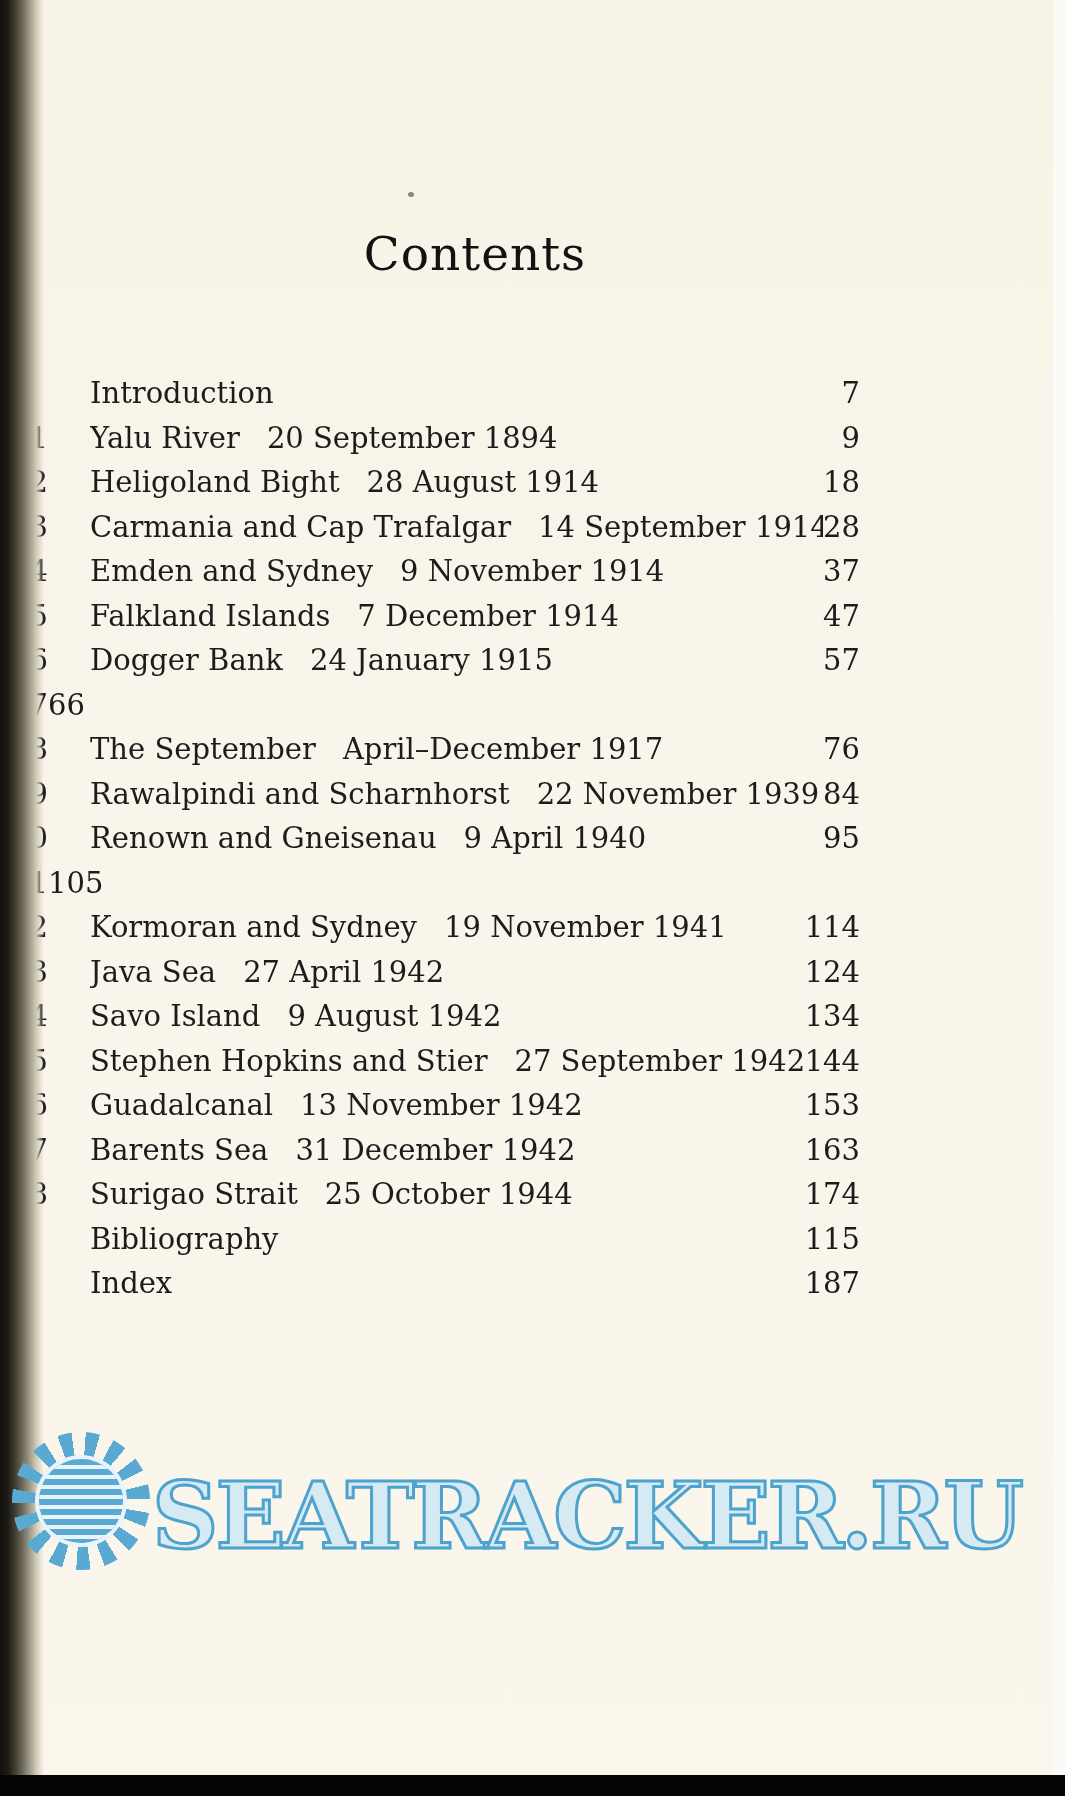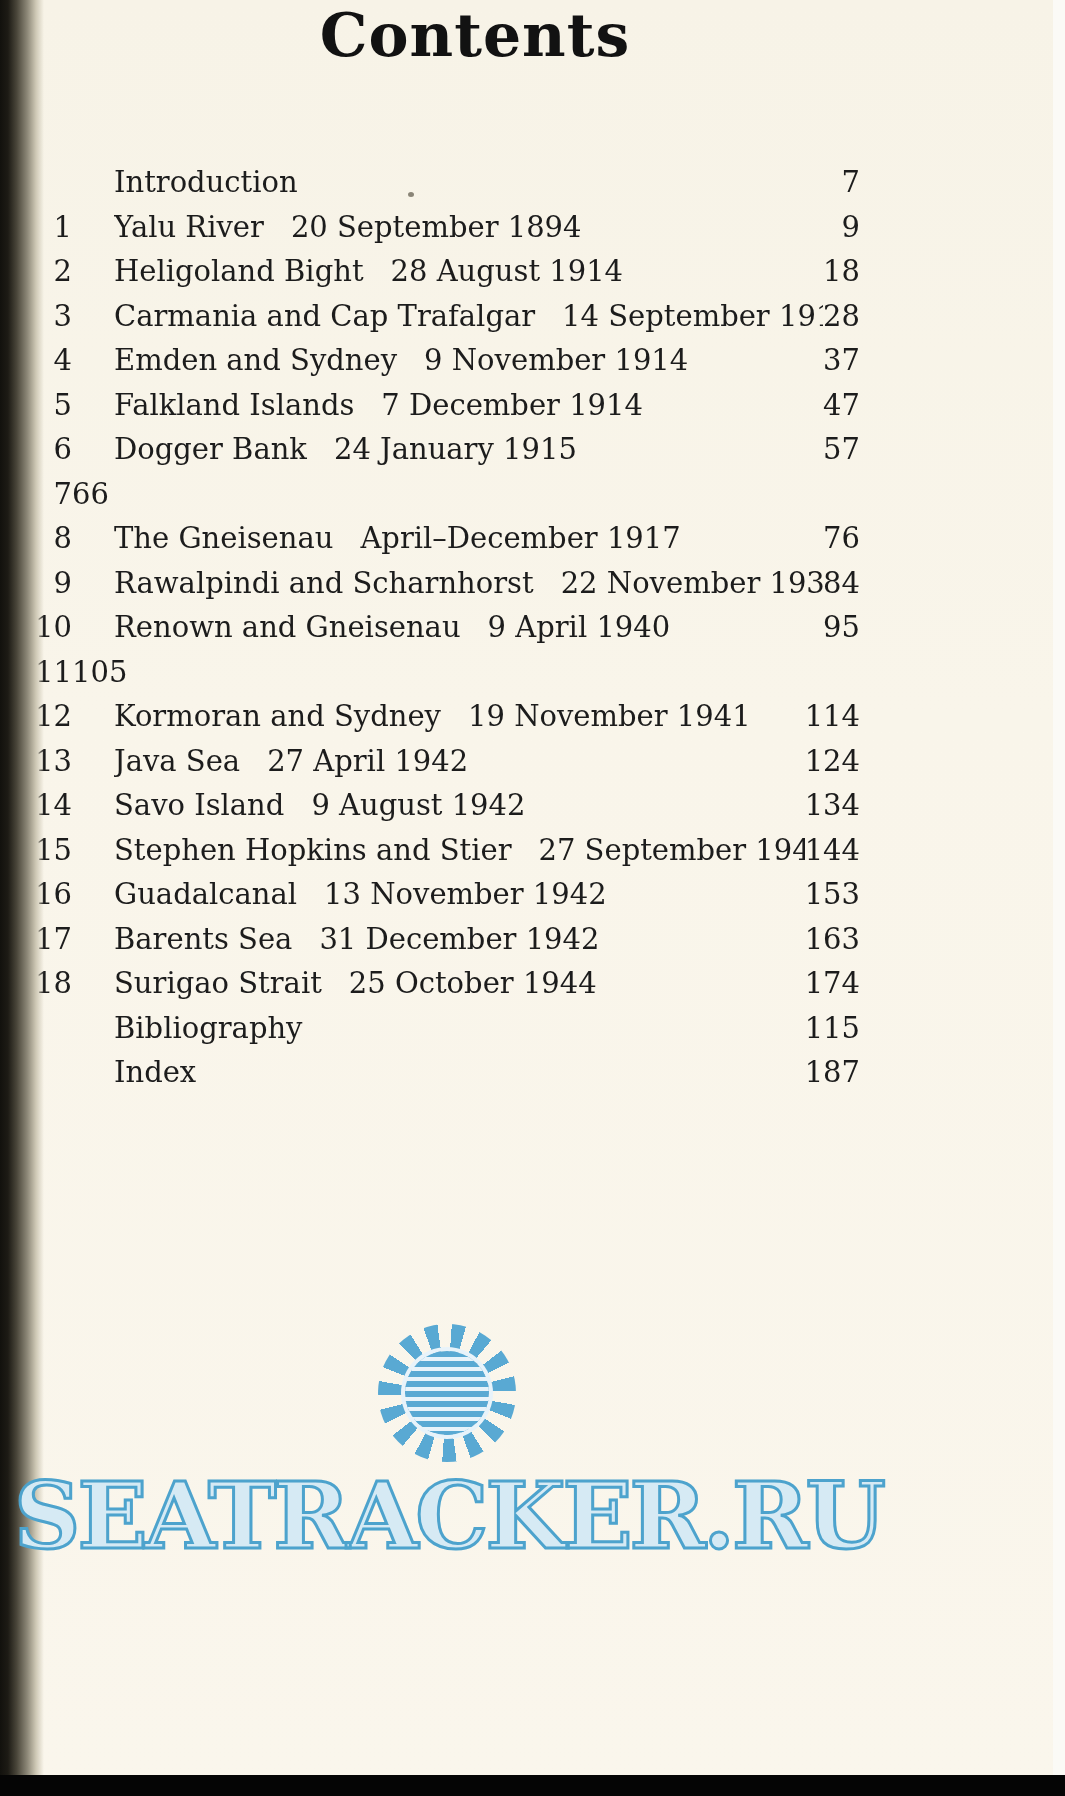--- a/index.html
+++ b/index.html
@@ -25,30 +25,31 @@
   .bottom-bar {
     position: absolute; left: 0; right: 0; bottom: 0; height: 21px;
     background: #050505;
   }
   .speck {
     position: absolute; left: 408px; top: 192px; width: 6px; height: 5px;
     border-radius: 50%; background: #8a8577;
   }
   .title {
     margin: 0;
+    padding-top: 226px;
     width: 950px;
     text-align: center;
-    font-size: 60px;
-    font-weight: 700;
+    font-size: 47px;
+    font-weight: 400;
     letter-spacing: 1px;
     color: #121212;
   }
   .toc {
     margin-top: 90px;
-    padding-left: 24px;
+    padding-left: 0;
     padding-right: 205px;
   }
   .row {
     display: flex;
     align-items: baseline;
     height: 44.5px;
     font-size: 29px;
     line-height: 44.5px;
     white-space: nowrap;
   }
@@ -68,23 +69,22 @@
   .pagenum {
     flex: 0 0 auto;
     text-align: right;
   }
   
   .watermark {
     position: absolute;
     left: 12px;
     bottom: 226px;
     display: flex;
-    align-items: center;
+    align-items: flex-end;
     pointer-events: none;
-    flex-direction: column;
   }
   .sun {
     width: 138px;
     height: 138px;
     border-radius: 50%;
     background: repeating-conic-gradient(from 4deg, #59a9d3 0deg 12deg, rgba(0,0,0,0) 12deg 24deg);
     position: relative;
     flex: 0 0 auto;
   }
   .sun::after {
@@ -151,21 +151,21 @@
         <span class="num">6</span>
         <span class="titlecell"><span class="t">Dogger Bank</span><span class="date">24 January 1915</span></span>
         <span class="pagenum">57</span>
       </div>
       <div class="row">
         <span class="num">7</span>
         <span class="pagenum">66</span>
       </div>
       <div class="row">
         <span class="num">8</span>
-        <span class="titlecell"><span class="t">The Gneisenau</span><span class="date">April–December 1917</span></span>
+        <span class="titlecell"><span class="t">The September</span><span class="date">April–December 1917</span></span>
         <span class="pagenum">76</span>
       </div>
       <div class="row">
         <span class="num">9</span>
         <span class="titlecell"><span class="t">Rawalpindi and Scharnhorst</span><span class="date">22 November 1939</span></span>
         <span class="pagenum">84</span>
       </div>
       <div class="row">
         <span class="num">10</span>
         <span class="titlecell"><span class="t">Renown and Gneisenau</span><span class="date">9 April 1940</span></span>

